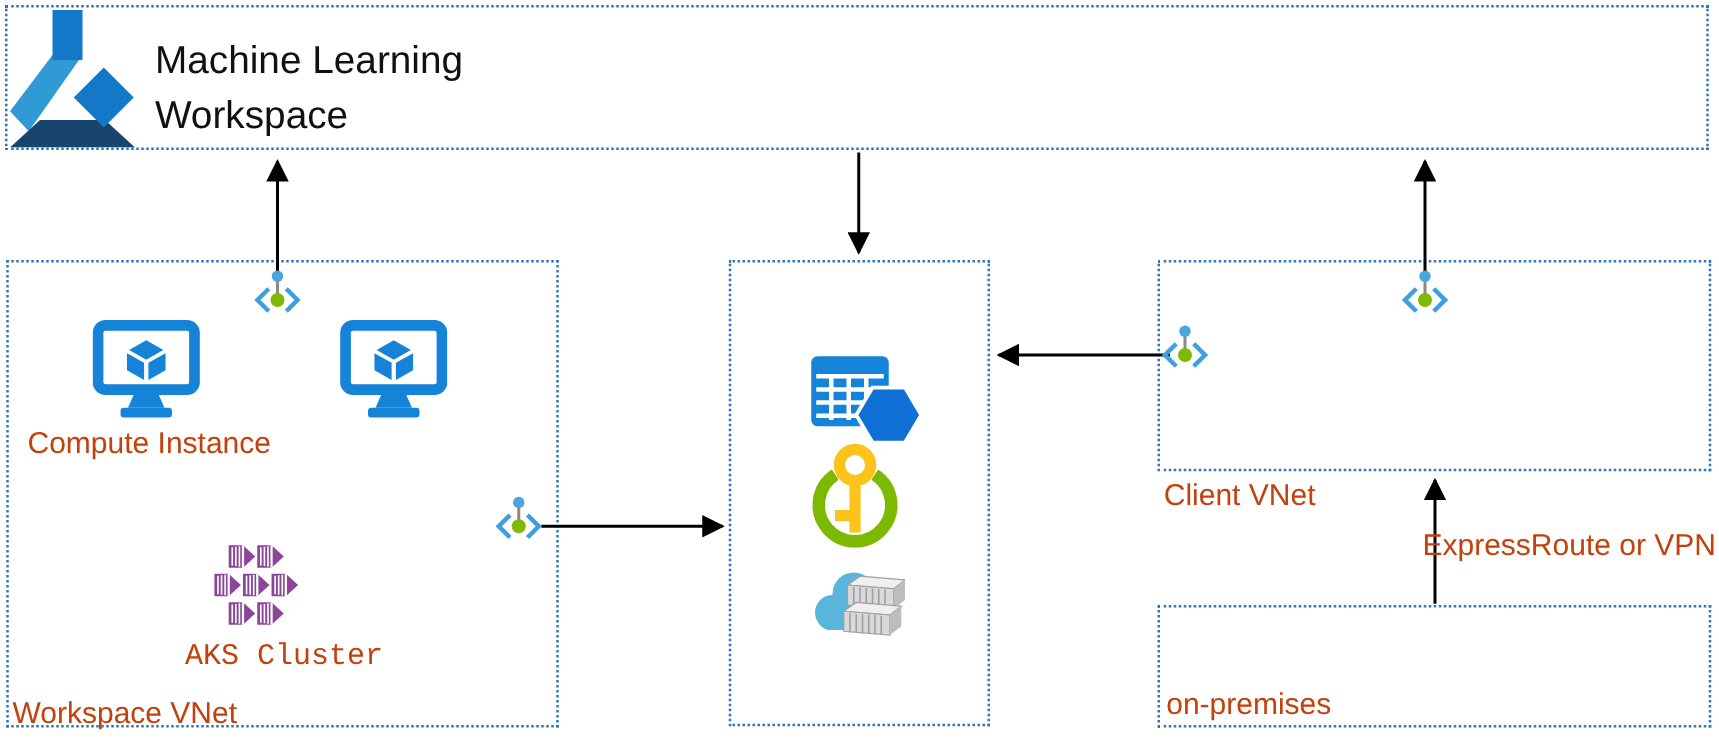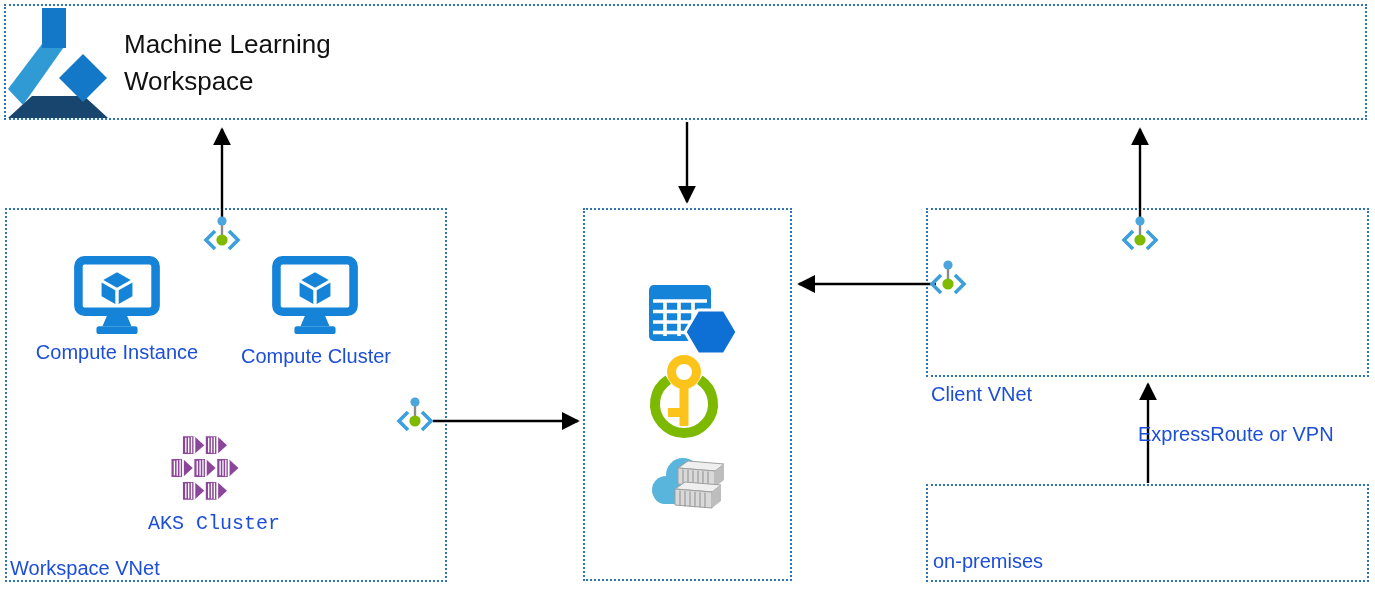--- a/index.html
+++ b/index.html
@@ -4,25 +4,25 @@
 <style>
   html,body{margin:0;padding:0;background:#fff;}
   .canvas{
     position:relative; width:1375px; height:590px; background:#fff; overflow:hidden;
     font-family:"Liberation Sans", sans-serif; color:#1a1a1a;
   }
   .vbox{
     position:absolute; box-sizing:border-box;
     border:2px dotted #2e75b6; background:transparent;
   }
-  .lbl{position:absolute; font-size:20px; color:#1d4ed8; white-space:nowrap;}
+  .lbl{position:absolute; font-size:24px; color:#c2410c; white-space:nowrap;}
   .lbl-center{text-align:center; white-space:nowrap;}
   .ml-title{
     position:absolute; left:124px; top:26px; width:340px;
-    font-size:26px; line-height:1.42; color:#111;
+    font-size:31px; line-height:1.42; color:#111;
   }
   .overlay{position:absolute; left:0; top:0; pointer-events:none;}
   .icon{position:absolute;}
 </style>
 </head>
 <body>
 
 <div class="canvas">
 
   <div class="vbox" style="left:4px; top:4px; width:1363px; height:116px;"></div>
@@ -68,21 +68,20 @@
   <div class="lbl lbl-center" style="left:22px; top:341px; width:190px;">Compute Instance</div>
 
   <svg class="icon" style="left:272px; top:256px;" width="86" height="84" viewBox="0 0 100 98">
     <rect x="5" y="5" width="90" height="60" rx="7" fill="#fff" stroke="#1584d8" stroke-width="10"></rect>
     <polygon points="50,19 66,28 50,37 34,28" fill="#1584d8"></polygon>
     <polygon points="32,31 48,40 48,56 32,47" fill="#1584d8"></polygon>
     <polygon points="68,31 52,40 52,56 68,47" fill="#1584d8"></polygon>
     <polygon points="40,66 60,66 67,82 33,82" fill="#1584d8"></polygon>
     <rect x="26" y="82" width="48" height="9" rx="3" fill="#1584d8"></rect>
   </svg>
-  <div class="lbl lbl-center" style="left:227px; top:345px; width:178px;">Compute Cluster</div>
 
   <svg class="icon" style="left:163px; top:428px;" width="84" height="80" viewBox="0 0 100 98">
     <defs>
       <g id="aksu">
         <polygon points="-13,-11 1,-11 13,0 1,11 -13,11" fill="#8b4699"></polygon>
         <line x1="-9.5" y1="-9" x2="-9.5" y2="9" stroke="#fff" stroke-width="1.6"></line>
         <line x1="-6" y1="-9.5" x2="-6" y2="9.5" stroke="#fff" stroke-width="1.6"></line>
         <line x1="-2.5" y1="-10" x2="-2.5" y2="10" stroke="#fff" stroke-width="1.6"></line>
         <line x1="1" y1="-11" x2="1" y2="11" stroke="#fff" stroke-width="2.2"></line>
       </g>

